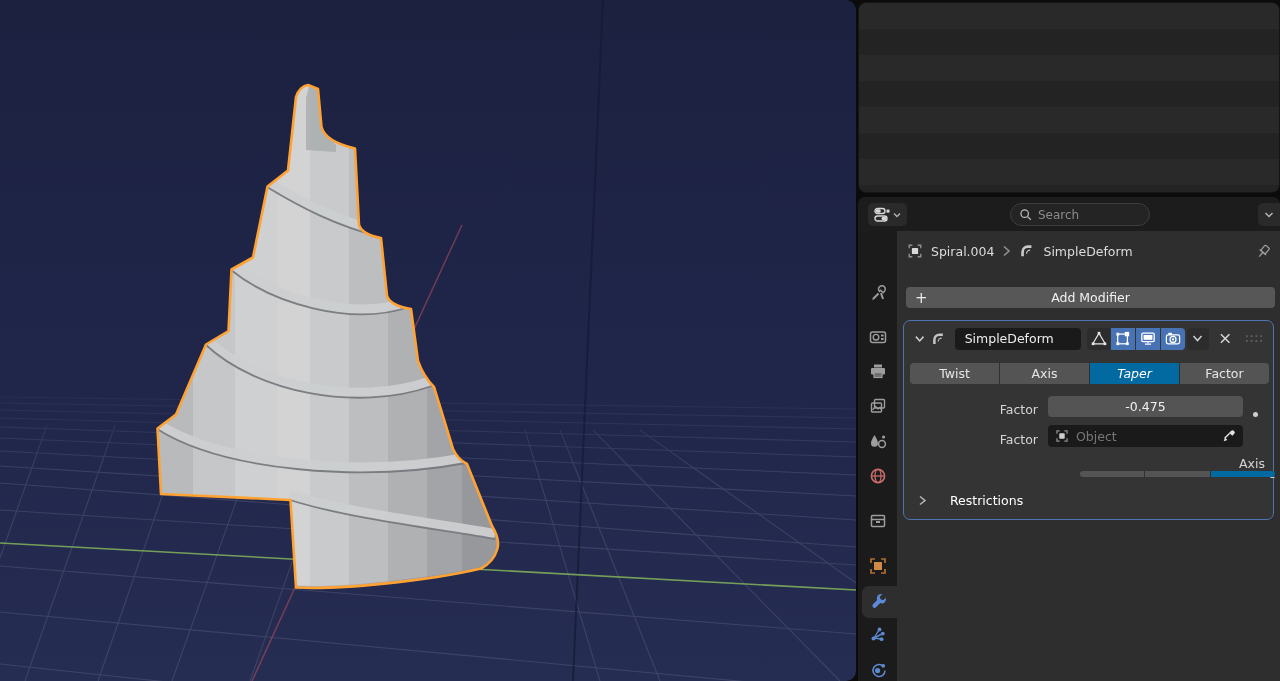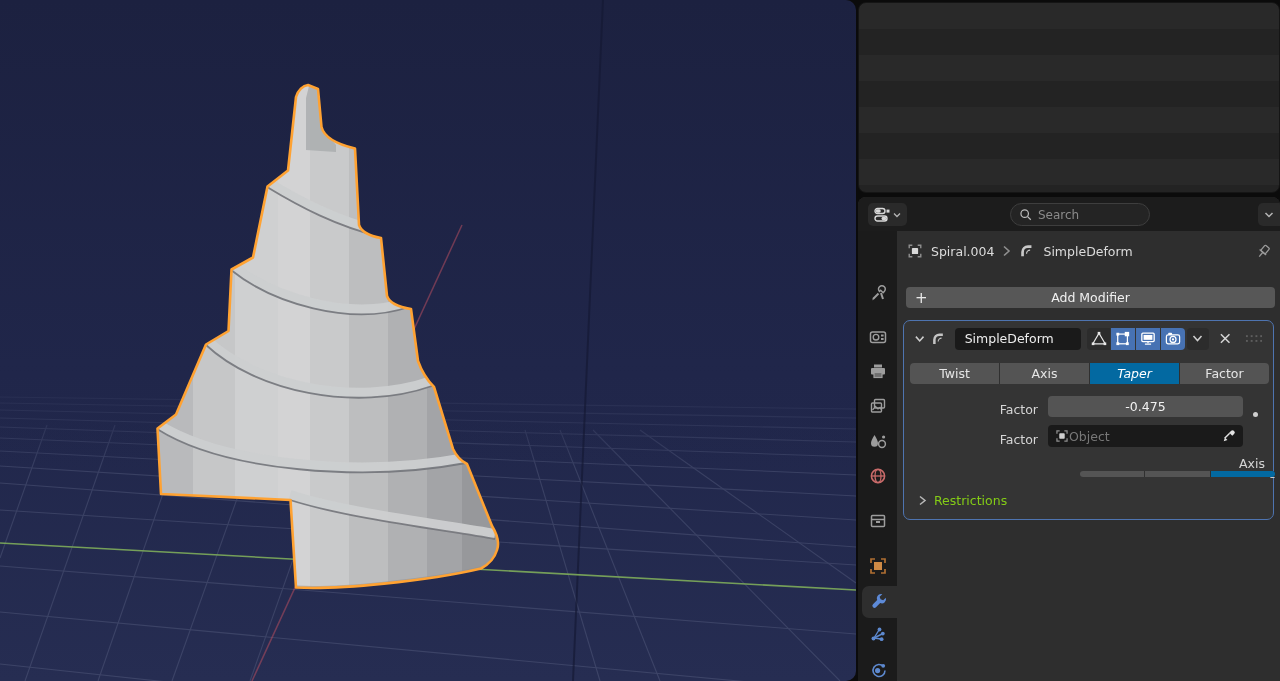--- a/index.html
+++ b/index.html
@@ -39,23 +39,23 @@
   .tgl.on{background:#4772b3;}
   .tgl.off{background:#2c2c2c;}
   .seg-row{display:flex;background:#303030;border-radius:4px;overflow:hidden;gap:1px;}
   .seg{flex:1;height:21px;background:#545454;color:#e5e5e5;font-size:12.5px;display:flex;align-items:center;justify-content:center;}
   .seg.sel{background:#0369a1;color:#ffffff;font-style:italic;}
   .row{left:0;width:371px;height:22px;display:flex;align-items:flex-end;}
   .row .lbl{width:134px;text-align:right;margin-right:10px;color:#d5d5d5;font-size:12.5px;}
   .val-field{width:195px;height:21px;background:#545454;border-radius:4px;color:#f2f2f2;font-size:12.5px;
     display:flex;align-items:center;justify-content:center;}
   .obj-field{width:195px;height:22px;background:#1a1a1a;border-radius:4px;color:#777777;font-size:12.5px;
-    display:flex;align-items:center;box-sizing:border-box;padding:0 7px;}
+    display:flex;align-items:center;gap:7px;box-sizing:border-box;padding:0 7px;}
   .keydot{width:5px;height:5px;border-radius:50%;background:#cfcfcf;margin-left:10px;}
-  #restrictions{left:14px;top:172px;display:flex;align-items:center;gap:7px;color:#84cc16;font-size:12.5px;}
+  #restrictions{left:14px;top:172px;display:flex;align-items:center;gap:23px;color:#ffffff;font-size:12.5px;}
   svg{display:block;}
 </style>
 </head>
 <body>
 
 <div id="stage">
 
   <div id="viewport" class="abs">
     <svg width="856" height="681" viewBox="0 0 856 681">
       <defs>

